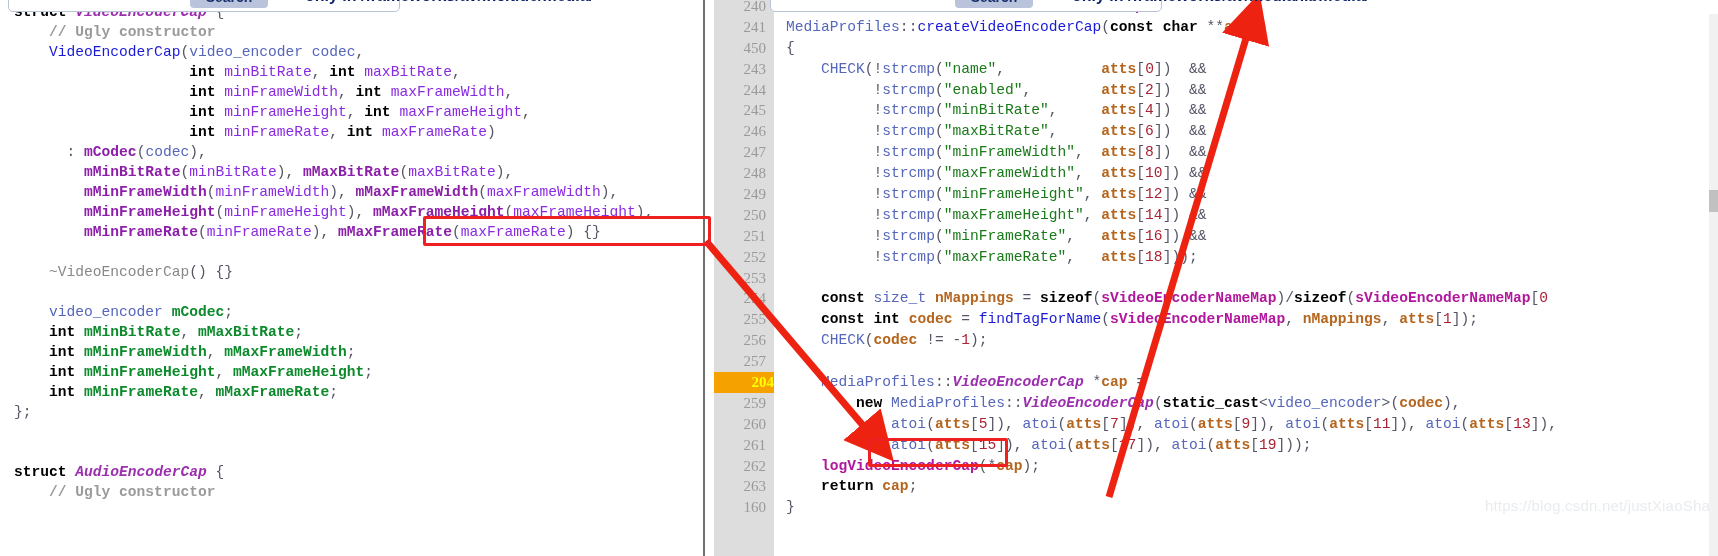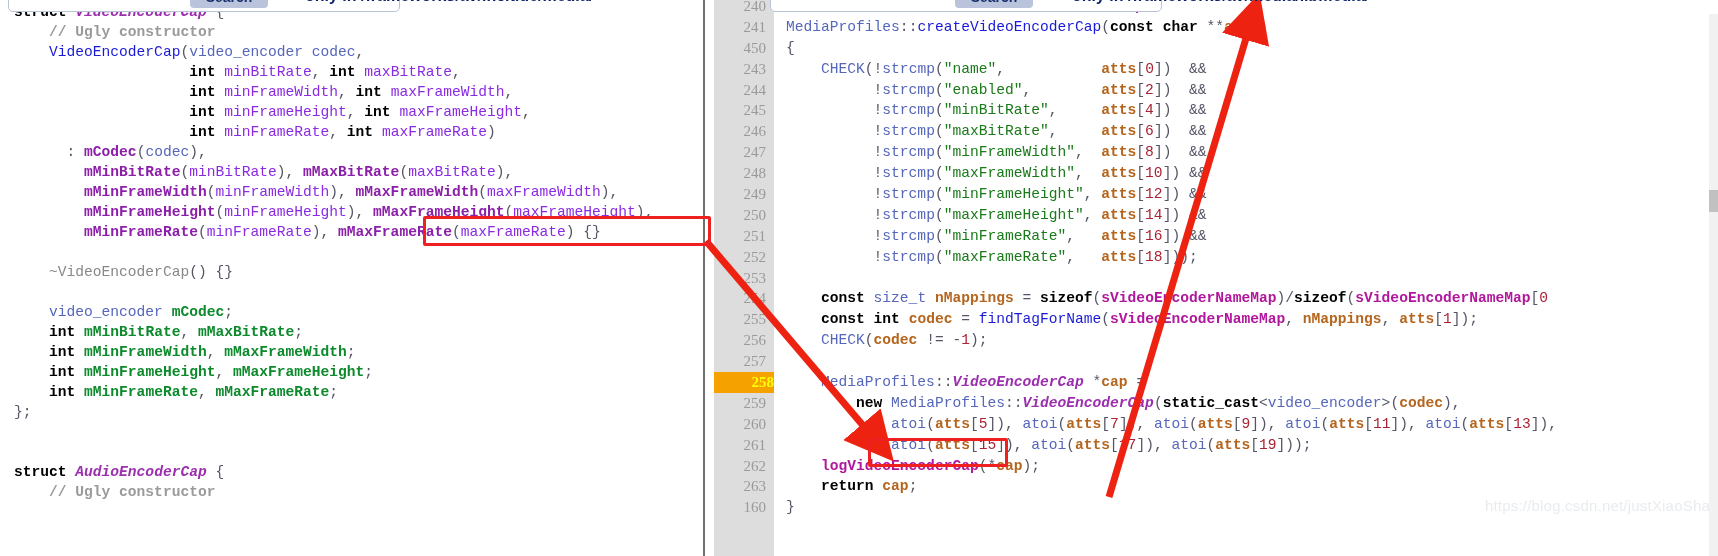--- a/index.html
+++ b/index.html
@@ -116,21 +116,21 @@
           <div class="rrow"><div class="rnum">248</div><div class="rtext">          <span class="pun">!</span><span class="blu">strcmp</span><span class="pun">(</span><span class="grn2">"maxFrameWidth"</span><span class="pun">,</span>  <span class="org">atts</span><span class="pun">[</span><span class="num">10</span><span class="pun">]</span><span class="pun">)</span> <span class="pun">&amp;</span><span class="pun">&amp;</span></div></div>
           <div class="rrow"><div class="rnum">249</div><div class="rtext">          <span class="pun">!</span><span class="blu">strcmp</span><span class="pun">(</span><span class="grn2">"minFrameHeight"</span><span class="pun">,</span> <span class="org">atts</span><span class="pun">[</span><span class="num">12</span><span class="pun">]</span><span class="pun">)</span> <span class="pun">&amp;</span><span class="pun">&amp;</span></div></div>
           <div class="rrow"><div class="rnum">250</div><div class="rtext">          <span class="pun">!</span><span class="blu">strcmp</span><span class="pun">(</span><span class="grn2">"maxFrameHeight"</span><span class="pun">,</span> <span class="org">atts</span><span class="pun">[</span><span class="num">14</span><span class="pun">]</span><span class="pun">)</span> <span class="pun">&amp;</span><span class="pun">&amp;</span></div></div>
           <div class="rrow"><div class="rnum">251</div><div class="rtext">          <span class="pun">!</span><span class="blu">strcmp</span><span class="pun">(</span><span class="grn2">"minFrameRate"</span><span class="pun">,</span>   <span class="org">atts</span><span class="pun">[</span><span class="num">16</span><span class="pun">]</span><span class="pun">)</span> <span class="pun">&amp;</span><span class="pun">&amp;</span></div></div>
           <div class="rrow"><div class="rnum">252</div><div class="rtext">          <span class="pun">!</span><span class="blu">strcmp</span><span class="pun">(</span><span class="grn2">"maxFrameRate"</span><span class="pun">,</span>   <span class="org">atts</span><span class="pun">[</span><span class="num">18</span><span class="pun">]</span><span class="pun">)</span><span class="pun">)</span><span class="pun">;</span></div></div>
           <div class="rrow"><div class="rnum">253</div><div class="rtext">&nbsp;</div></div>
           <div class="rrow"><div class="rnum">254</div><div class="rtext">    <span class="kw">const</span> <span class="blu">size_t</span> <span class="org">nMappings</span> <span class="pun">=</span> <span class="kw">sizeof</span><span class="pun">(</span><span class="mag">sVideoEncoderNameMap</span><span class="pun">)</span><span class="pun">/</span><span class="kw">sizeof</span><span class="pun">(</span><span class="mag">sVideoEncoderNameMap</span><span class="pun">[</span><span class="num">0</span></div></div>
           <div class="rrow"><div class="rnum">255</div><div class="rtext">    <span class="kw">const</span> <span class="kw">int</span> <span class="org">codec</span> <span class="pun">=</span> <span class="fn">findTagForName</span><span class="pun">(</span><span class="mag">sVideoEncoderNameMap</span><span class="pun">,</span> <span class="org">nMappings</span><span class="pun">,</span> <span class="org">atts</span><span class="pun">[</span><span class="num">1</span><span class="pun">]</span><span class="pun">)</span><span class="pun">;</span></div></div>
           <div class="rrow"><div class="rnum">256</div><div class="rtext">    <span class="blu">CHECK</span><span class="pun">(</span><span class="org">codec</span> <span class="pun">!</span><span class="pun">=</span> <span class="pun">-</span><span class="num">1</span><span class="pun">)</span><span class="pun">;</span></div></div>
           <div class="rrow"><div class="rnum">257</div><div class="rtext">&nbsp;</div></div>
-          <div class="rrow cur"><div class="numbg"></div><div class="rnum">258</div><div class="rtext">    <span class="blu">MediaProfiles</span><span class="pun">:</span><span class="pun">:</span><span class="typ">VideoEncoderCap</span> <span class="pun">*</span><span class="org">cap</span> <span class="pun">=</span></div></div>
+          <div class="rrow cur"><div class="numbg"></div><div class="rnum">204</div><div class="rtext">    <span class="blu">MediaProfiles</span><span class="pun">:</span><span class="pun">:</span><span class="typ">VideoEncoderCap</span> <span class="pun">*</span><span class="org">cap</span> <span class="pun">=</span></div></div>
           <div class="rrow"><div class="rnum">259</div><div class="rtext">        <span class="kw">new</span> <span class="blu">MediaProfiles</span><span class="pun">:</span><span class="pun">:</span><span class="typ">VideoEncoderCap</span><span class="pun">(</span><span class="kw">static_cast</span><span class="pun">&lt;</span><span class="blu">video_encoder</span><span class="pun">&gt;</span><span class="pun">(</span><span class="org">codec</span><span class="pun">)</span><span class="pun">,</span></div></div>
           <div class="rrow"><div class="rnum">260</div><div class="rtext">            <span class="blu">atoi</span><span class="pun">(</span><span class="org">atts</span><span class="pun">[</span><span class="num">5</span><span class="pun">]</span><span class="pun">)</span><span class="pun">,</span> <span class="blu">atoi</span><span class="pun">(</span><span class="org">atts</span><span class="pun">[</span><span class="num">7</span><span class="pun">]</span><span class="pun">)</span><span class="pun">,</span> <span class="blu">atoi</span><span class="pun">(</span><span class="org">atts</span><span class="pun">[</span><span class="num">9</span><span class="pun">]</span><span class="pun">)</span><span class="pun">,</span> <span class="blu">atoi</span><span class="pun">(</span><span class="org">atts</span><span class="pun">[</span><span class="num">11</span><span class="pun">]</span><span class="pun">)</span><span class="pun">,</span> <span class="blu">atoi</span><span class="pun">(</span><span class="org">atts</span><span class="pun">[</span><span class="num">13</span><span class="pun">]</span><span class="pun">)</span><span class="pun">,</span></div></div>
           <div class="rrow"><div class="rnum">261</div><div class="rtext">            <span class="blu">atoi</span><span class="pun">(</span><span class="org">atts</span><span class="pun">[</span><span class="num">15</span><span class="pun">]</span><span class="pun">)</span><span class="pun">,</span> <span class="blu">atoi</span><span class="pun">(</span><span class="org">atts</span><span class="pun">[</span><span class="num">17</span><span class="pun">]</span><span class="pun">)</span><span class="pun">,</span> <span class="blu">atoi</span><span class="pun">(</span><span class="org">atts</span><span class="pun">[</span><span class="num">19</span><span class="pun">]</span><span class="pun">)</span><span class="pun">)</span><span class="pun">;</span></div></div>
           <div class="rrow"><div class="rnum">262</div><div class="rtext">    <span class="mag">logVideoEncoderCap</span><span class="pun">(</span><span class="pun">*</span><span class="org">cap</span><span class="pun">)</span><span class="pun">;</span></div></div>
           <div class="rrow"><div class="rnum">263</div><div class="rtext">    <span class="kw">return</span> <span class="org">cap</span><span class="pun">;</span></div></div>
           <div class="rrow"><div class="rnum">160</div><div class="rtext"><span class="pun">}</span></div></div>
         </div>
     </div>
     <div class="rp-scrollbar">
       <div class="rp-thumb"></div>

